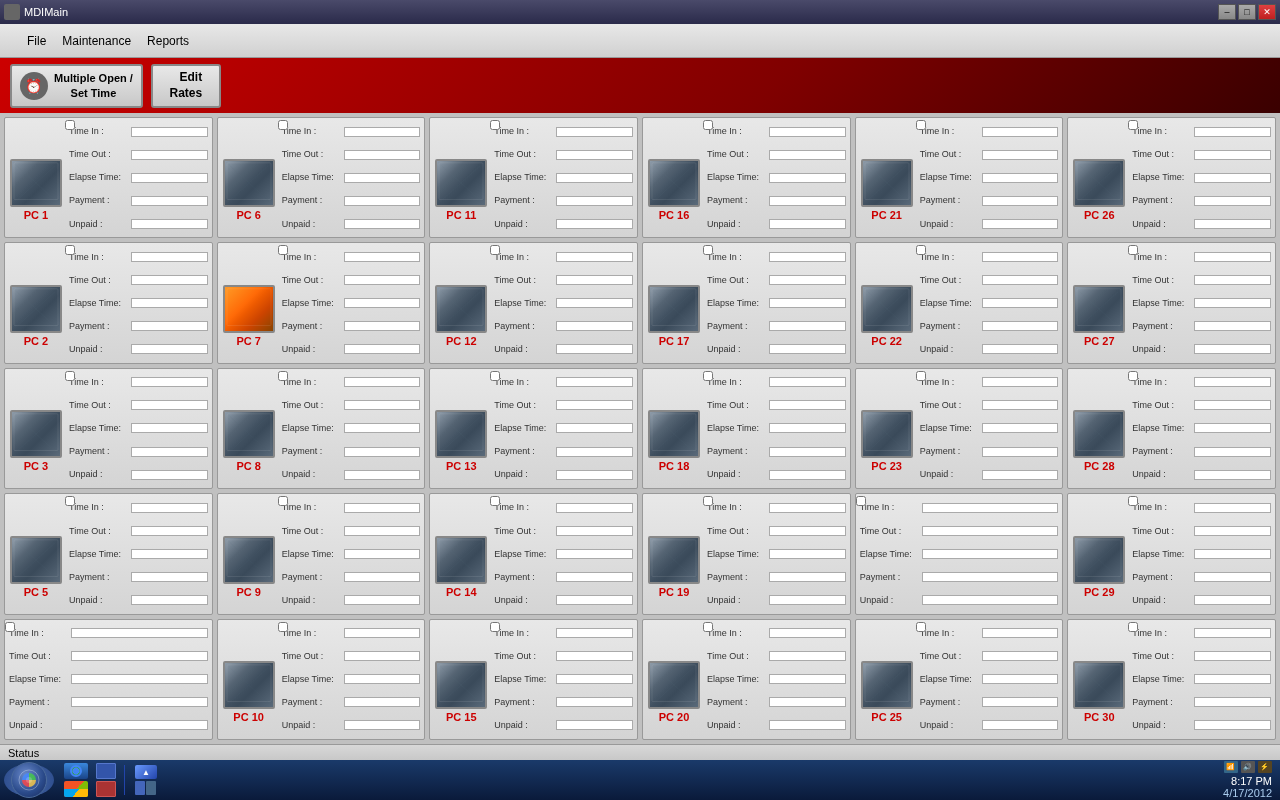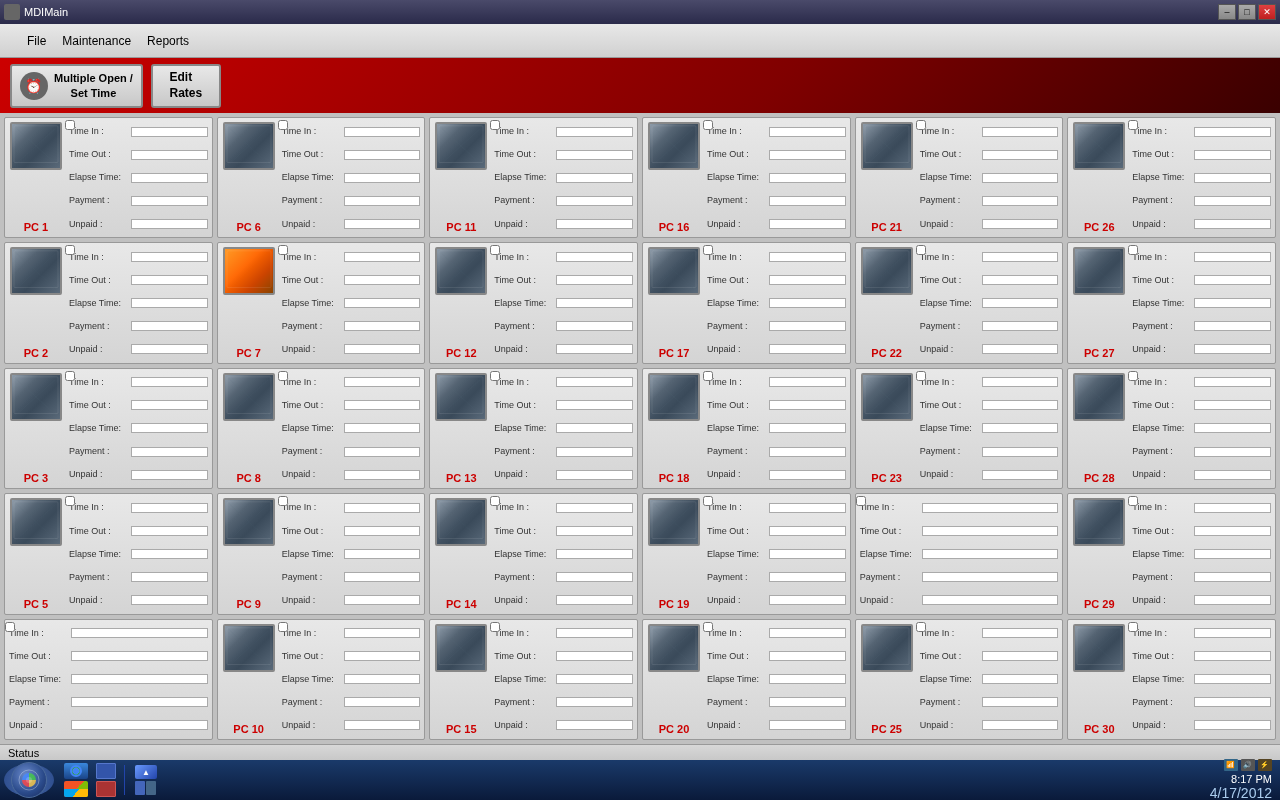--- a/index.html
+++ b/index.html
@@ -75,21 +75,21 @@
     .edit-rates-btn {
       background: linear-gradient(to bottom, #e8e8e8, #c8c8c8);
       border: 2px solid #888;
       border-radius: 3px;
       padding: 4px 12px;
       cursor: pointer;
       height: 44px;
       min-width: 70px;
       display: flex; align-items: center; justify-content: center;
     }
-    .edit-rates-btn .btn-text { font-size: 12px; font-weight: bold; text-align: left; line-height: 1.3; }
+    .edit-rates-btn .btn-text { font-size: 12px; font-weight: bold; text-align: right; line-height: 1.3; }
 
     
     .main-content {
       flex: 1;
       background: #c0c0c0;
       display: grid;
       grid-template-columns: repeat(6, 1fr);
       grid-template-rows: repeat(5, 1fr);
       gap: 4px;
       padding: 4px;
@@ -105,22 +105,22 @@
       flex-direction: row;
       align-items: stretch;
       cursor: pointer;
       overflow: hidden;
     }
 
     .pc-left {
       display: flex;
       flex-direction: column;
       align-items: center;
-      justify-content: space-between;
-      padding: 4px 2px 4px 4px;
+      justify-content: flex-end;
+      padding: 4px 2px 16px 4px;
       min-width: 60px;
     }
     .pc-screen {
       width: 52px;
       height: 48px;
       background: linear-gradient(135deg, #7a8a9a 0%, #4a5a6a 30%, #3a4a5a 60%, #5a6a7a 100%);
       border: 2px solid #888;
       border-radius: 2px;
       overflow: hidden;
       position: relative;
@@ -1240,15 +1240,15 @@
     </div>
   </div>
   <div class="taskbar-spacer"></div>
   <div class="taskbar-tray">
     <div style="display:flex;gap:3px;margin-bottom:2px;">
       <div style="width:14px;height:12px;background:#336688;border-radius:1px;font-size:7px;color:white;display:flex;align-items:center;justify-content:center;">📶</div>
       <div style="width:14px;height:12px;background:#555;border-radius:1px;font-size:7px;color:white;display:flex;align-items:center;justify-content:center;">🔊</div>
       <div style="width:14px;height:12px;background:#554422;border-radius:1px;font-size:7px;color:white;display:flex;align-items:center;justify-content:center;">⚡</div>
     </div>
     <div style="color:white;font-size:11px;text-align:right;">8:17 PM</div>
-    <div style="color:#aaccee;font-size:14px;text-align:right;">4/17/2012</div>
+    <div style="color:#aaccee;font-size:11px;text-align:right;">4/17/2012</div>
   </div>
 </div>
 
 </body></html>

